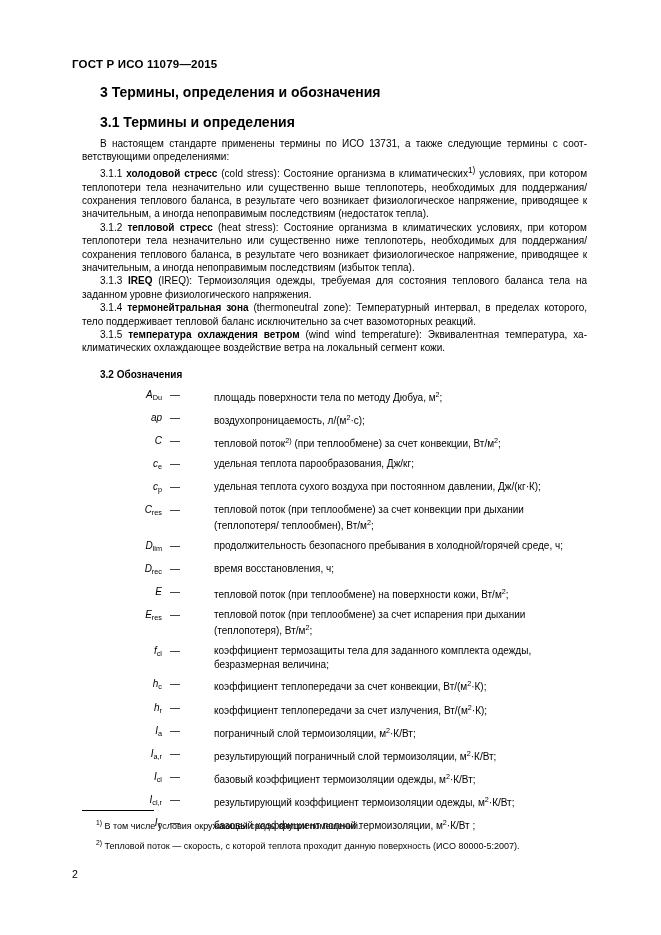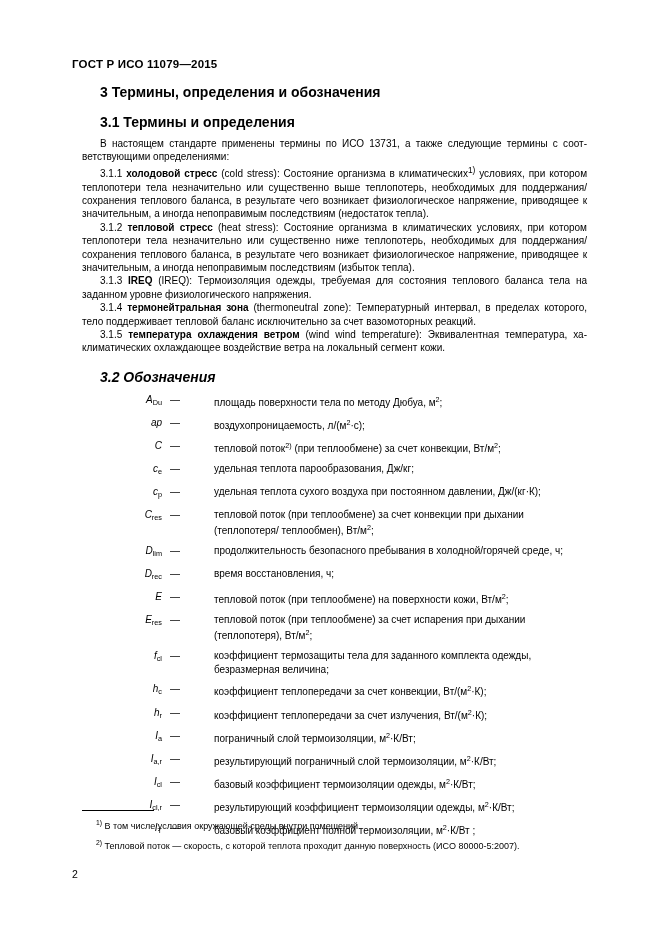--- a/index.html
+++ b/index.html
@@ -41,24 +41,23 @@
     font-size: 14px;
     font-weight: bold;
     margin: 0 0 14px 18px;
   }
   .sub-title {
     font-size: 14px;
     font-weight: bold;
     margin: 0 0 7px 18px;
   }
   .sub-title2 {
-    font-size: 14px;
+    font-size: 10px;
     font-weight: bold;
     margin: 14px 0 8px 18px;
-    font-style: italic;
   }
   p.para {
     font-size: 10px;
     line-height: 13.4px;
     margin: 0 0 0 0;
     text-align: justify;
     text-indent: 18px;
     hyphens: manual;
   }
   p.para + p.para {

